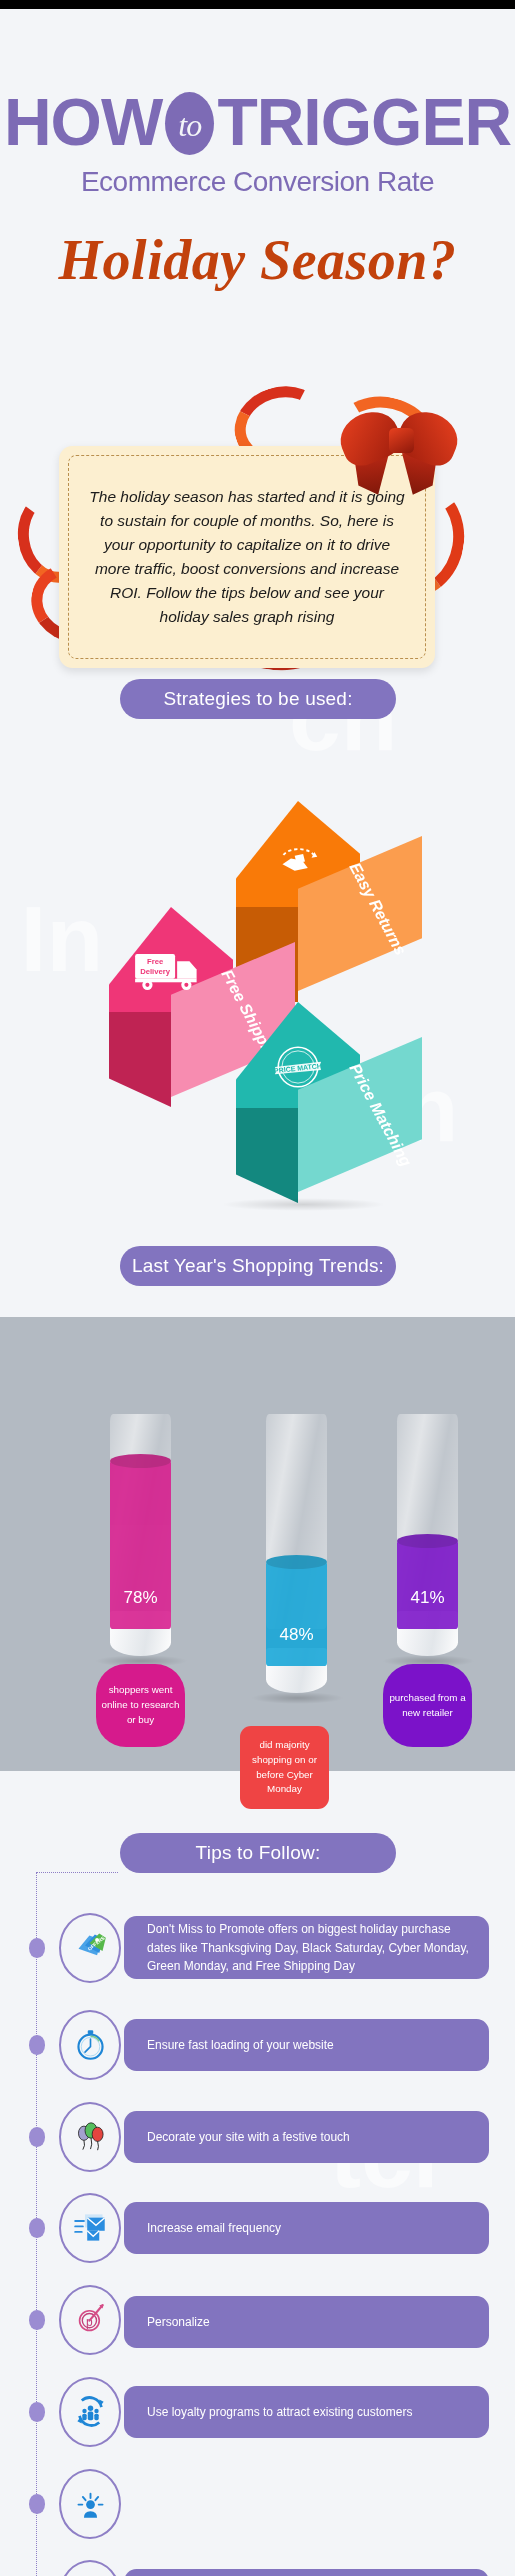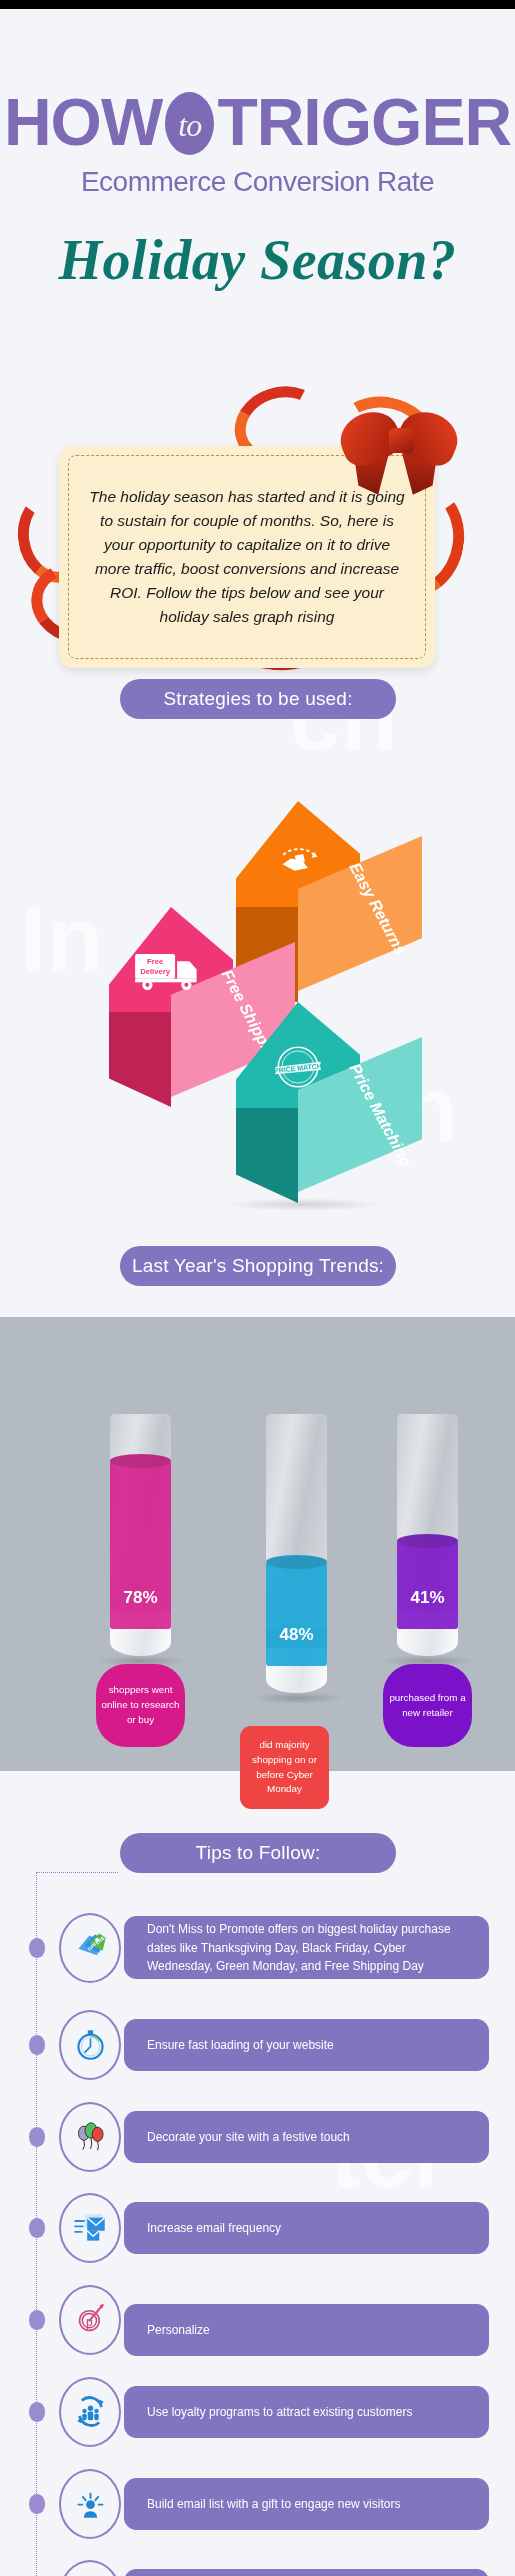--- a/index.html
+++ b/index.html
@@ -25,21 +25,21 @@
     position:relative; top:-4.1px; margin:0 3.1px;
     font-family:"Liberation Serif", serif;
   }
   .hero h2 {
     position:absolute; top:157px; left:0; width:515px; text-align:center;
     font-size:28px; font-weight:300; color:#7d6bb5; letter-spacing:-0.5px;
     white-space:nowrap;
   }
   .hero h3 {
     position:absolute; top:219px; left:0; width:515px; text-align:center;
-    font-size:56px; color:#0f766e; font-style:italic; font-weight:bold;
+    font-size:56px; color:#c2410c; font-style:italic; font-weight:bold;
     font-family:"Liberation Serif", serif; letter-spacing:0.5px; white-space:nowrap;
   }
 
   
   .intro-wrap { position:absolute; top:392px; left:0; width:515px; height:289px;font-style:italic; }
   .ribbon { position:absolute; border:11.3px solid transparent; border-radius:50%; }
   .r1 { left:234px; top:-5.2px; width:93px; height:77px;
         border-top-color:#d7301c; border-left-color:#f26522; transform:rotate(-18deg); }
   .r2 { left:330px; top:5.2px; width:108px; height:93px;
         border-top-color:#f26522; border-right-color:#c42b17; transform:rotate(14deg); }
@@ -136,21 +136,21 @@
     background:linear-gradient(100deg,#fdfdfe,#e2e6ea 60%,#fefefe);
     border-radius:3.1px 3.1px 50% 50% / 3.1px 3.1px 13.4px 13.4px;
   }
   .tube .liquid { position:absolute; left:0; bottom:0; width:61px; border-radius:2.1px 2.1px 3.1px 3.1px; }
   .tube .liquid:before {
     content:""; position:absolute; left:0; top:-6.7px; width:61px; height:14px;
     border-radius:50%; background:inherit; filter:brightness(.86);
   }
   .tube .pct {
     position:absolute; left:0; bottom:20.6px; width:61px; text-align:center;
-    color:#fff; font-size:17px; font-weight:700;
+    color:#fff; font-size:17px; font-weight:400;
   }
   .tube .shadow {
     position:absolute; left:-15.5px; bottom:-38px; width:93px; height:12.4px;
     background:radial-gradient(ellipse at center, rgba(0,0,0,.18), rgba(0,0,0,0) 70%);
   }
   .trend-bubble {
     position:absolute; width:89px; height:83px; border-radius:30px;
     color:#fff; font-size:9.8px; font-weight:300; line-height:1.5; text-align:center;
     display:flex; align-items:center; justify-content:center; padding:0 5.2px;
   }
@@ -313,21 +313,21 @@
         <div class="tip-circle" style="top:6.7px">
           <span><svg class="tip-ico" viewBox="0 0 64 64">
               <path d="M10 36 L30 12 L52 20 L44 48 Z" fill="#4aa3e8"></path>
               <path d="M22 30 L40 10 L56 18 L48 44 Z" fill="#2f8fdd"></path>
               <path d="M30 26 L48 8 L60 16 L54 40 Z" fill="#56b84a"></path>
               <circle cx="44" cy="20" r="3.5" fill="#fff"></circle>
               <text x="30" y="40" font-size="9" fill="#fff" font-weight="bold" transform="rotate(-38 30 40)" font-family="Liberation Sans, sans-serif">OFFERS</text>
             </svg></span>
         </div>
         <div class="tip-bar" style="top:10.3px;height:63px">
-          <span>Don't Miss to Promote offers on biggest holiday purchase dates like Thanksgiving Day, Black Friday, Cyber Wednesday, Green Monday, and Free Shipping Day</span>
+          <span>Don't Miss to Promote offers on biggest holiday purchase dates like Thanksgiving Day, Black Saturday, Cyber Monday, Green Monday, and Free Shipping Day</span>
         </div>
       </div>
       <div class="tip-row" style="top: 103px; height: 82px;">
         <div class="tl-dot" style="top:26px"></div>
         <div class="tip-circle" style="top:1px">
           <span><svg class="tip-ico" viewBox="0 0 64 64">
               <circle cx="32" cy="36" r="22" fill="none" stroke="#1f86d6" stroke-width="4"></circle>
               <circle cx="32" cy="36" r="17" fill="none" stroke="#9fd3f2" stroke-width="1.5"></circle>
               <rect x="27" y="6" width="10" height="7" rx="2" fill="#1f86d6"></rect>
               <path d="M32 36 L32 22 M32 36 L22 46" stroke="#1f86d6" stroke-width="3" stroke-linecap="round"></path>
@@ -372,21 +372,21 @@
         <div class="tl-dot" style="top:26px"></div>
         <div class="tip-circle" style="top:1px">
           <span><svg class="tip-ico" viewBox="0 0 64 64">
               <circle cx="30" cy="34" r="18" fill="none" stroke="#d44c86" stroke-width="3"></circle>
               <circle cx="30" cy="34" r="13" fill="none" stroke="#c43f7a" stroke-width="2.5"></circle>
               <text x="30" y="43" font-size="22" fill="#c43f7a" text-anchor="middle" font-family="Liberation Sans, sans-serif">p</text>
               <path d="M30 34 L54 6" stroke="#d44c86" stroke-width="4" stroke-linecap="round"></path>
               <path d="M48 6 L56 4 L54 12 Z" fill="#d44c86"></path>
             </svg></span>
         </div>
-        <div class="tip-bar" style="top:20px;height:52px">
+        <div class="tip-bar" style="top:12px;height:52px">
           <span>Personalize</span>
         </div>
       </div>
       <div class="tip-row" style="top: 470px; height: 82px;">
         <div class="tl-dot" style="top:26px"></div>
         <div class="tip-circle" style="top:1px">
           <span><svg class="tip-ico" viewBox="0 0 64 64">
               <path d="M52 24 A22 22 0 0 0 16 12" fill="none" stroke="#1f86d6" stroke-width="5"></path>
               <path d="M48 10 L56 14 L50 22 Z" fill="#1f86d6"></path>
               <path d="M12 40 A22 22 0 0 0 48 52" fill="none" stroke="#1f86d6" stroke-width="5"></path>
@@ -405,23 +405,20 @@
       </div>
       <div class="tip-row" style="top: 562px; height: 82px;">
         <div class="tl-dot" style="top:26px"></div>
         <div class="tip-circle" style="top:1px">
           <span><svg class="tip-ico" viewBox="0 0 64 64">
               <circle cx="32" cy="34" r="8" fill="#1f86d6"></circle>
               <path d="M20 58 q0 -12 12 -12 q12 0 12 12 Z" fill="#1f86d6"></path>
               <path d="M32 14 v8 M18 20 l5 6 M46 20 l-5 6 M10 34 h7 M54 34 h-7" stroke="#1f86d6" stroke-width="3.5" stroke-linecap="round"></path>
             </svg></span>
         </div>
-        <div class="tip-bar" style="top:10.3px;height:52px">
-          <span>Build email list with a gift to engage new visitors</span>
-        </div>
       </div>
       <div class="tip-row" style="top: 653px; height: 82px;">
         <div class="tip-circle" style="top:1px"></div>
         <div class="tip-bar" style="top:10.3px;height:52px"></div>
       </div>
     </div>
 </div>
 
 
 </body></html>

